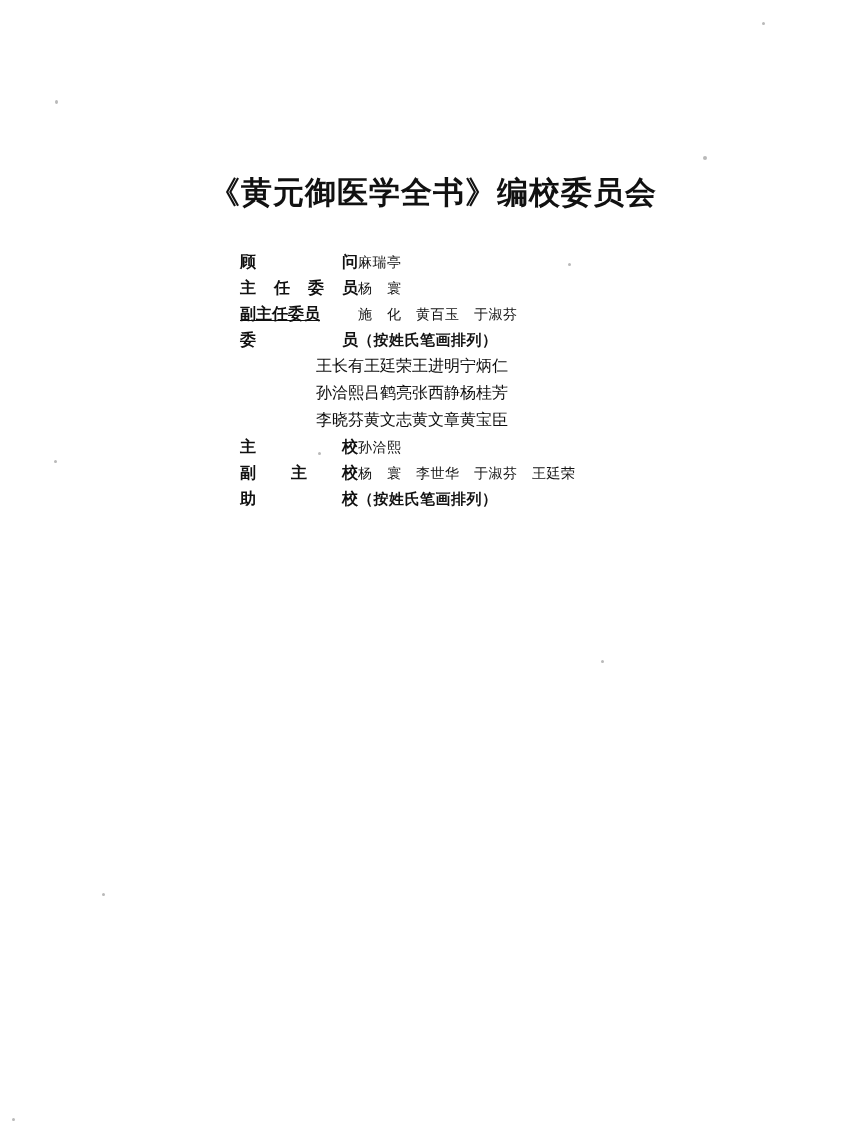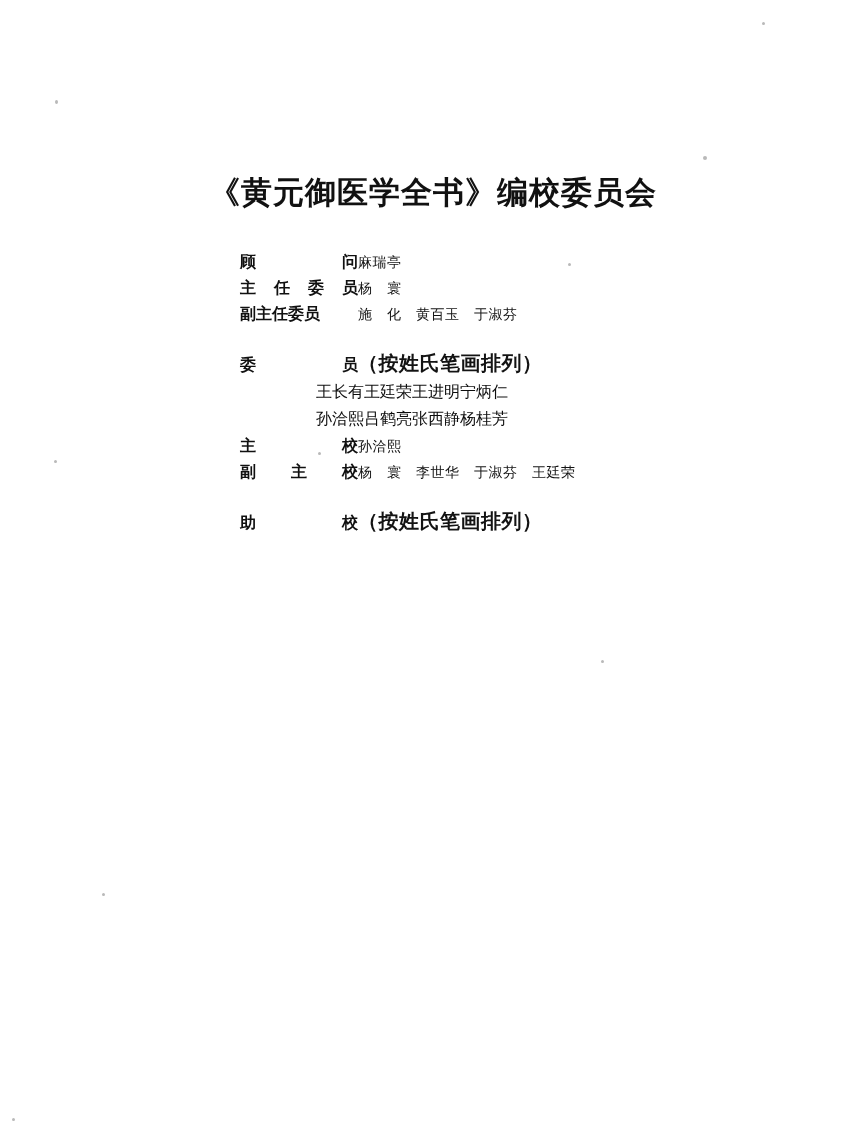--- a/index.html
+++ b/index.html
@@ -67,37 +67,37 @@
     font-weight: bold;
     font-size: 16px;
     color: #101010;
     display: flex;
     justify-content: space-between;
     letter-spacing: 0;
   }
   .rowlabel.solid {
     display: block;
     text-align: left;
+    text-decoration: underline;
   }
   .rowlabel span {
     display: inline-block;
   }
 
   .rowvalue {
     font-family: "DejaVu Serif", "Liberation Serif", serif;
     font-size: 14px;
     color: #131313;
     white-space: nowrap;
     letter-spacing: 0.5px;
     text-align: right;
   }
   .rowvalue.note {
     font-weight: bold;
-    font-size: 20px;
-    margin-top: 20px;
+    font-size: 15px;
   }
 
   .namesblock {
     margin-left: 76px;
   }
   .namesrow {
     display: flex;
     margin-bottom: 6px;
   }
 </style>
@@ -157,20 +157,26 @@
         <div class="cell">王廷荣</div>
         <div class="cell">王进明</div>
         <div class="cell">宁炳仁</div>
       </div>
       <div class="namesrow">
         <div class="cell">孙洽熙</div>
         <div class="cell">吕鹤亮</div>
         <div class="cell">张西静</div>
         <div class="cell">杨桂芳</div>
       </div>
+      <div class="namesrow">
+        <div class="cell">李晓芬</div>
+        <div class="cell">黄文志</div>
+        <div class="cell">黄文章</div>
+        <div class="cell">黄宝臣</div>
+      </div>
     </div>
 
     <div class="row" style="margin-top:4px;">
       <div class="rowlabel">
         <span>主</span>
         <span>校</span>
       </div>
       <div class="rowvalue">孙洽熙</div>
     </div>
 

